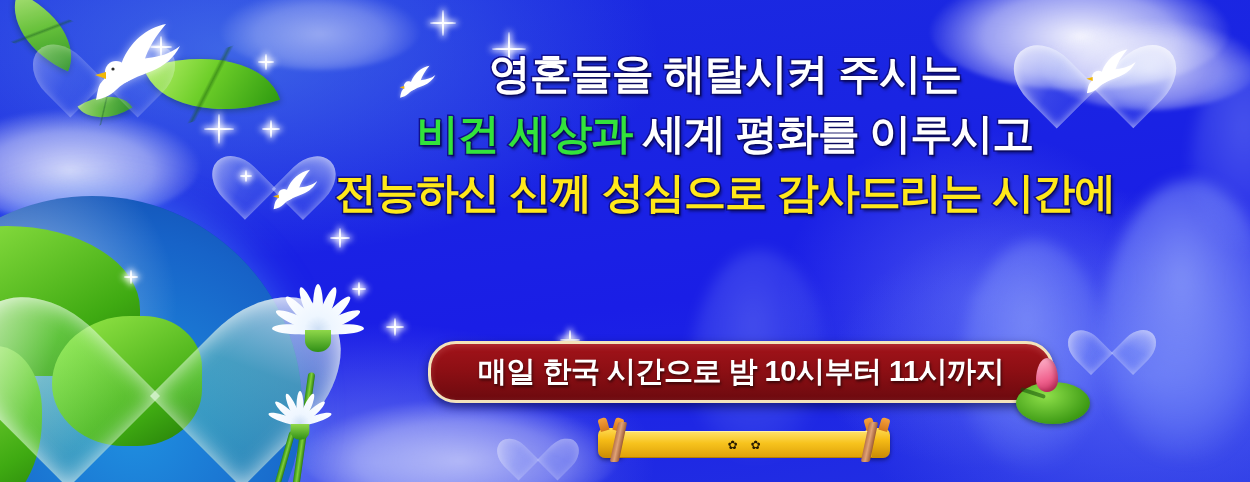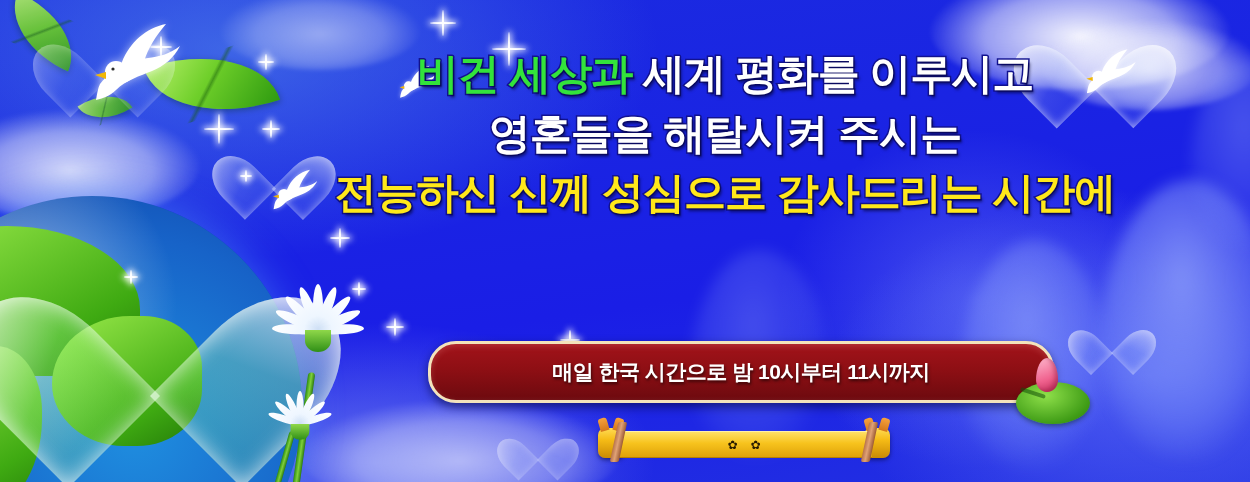--- a/index.html
+++ b/index.html
@@ -98,21 +98,21 @@
   }
   
   #time-button{
     position:absolute;left:428px;top:341px;width:620px;height:56px;
     border-radius:28px;border:3px solid #f3e3bc;
     background:linear-gradient(180deg,#a2131a 0%,#8e0f14 45%,#6d0a0f 100%);
     box-shadow:0 4px 10px rgba(0,0,40,.55), inset 0 2px 6px rgba(255,170,170,.22);
     display:flex;align-items:center;justify-content:center;cursor:pointer;
   }
   #time-button span{
-    color:#fff;font-size:21px;font-weight:bold;letter-spacing:-.5px;white-space:nowrap;
+    color:#fff;font-size:29px;font-weight:bold;letter-spacing:-.5px;white-space:nowrap;
     text-shadow:1px 2px 3px rgba(0,0,0,.6);
   }
   
   #lotus{position:absolute;left:1010px;top:358px;width:90px;height:70px;}
   #lily{
     position:absolute;left:6px;top:24px;width:74px;height:42px;border-radius:50%;
     background:radial-gradient(ellipse at 40% 32%, #8fe04a, #3f9c16 70%, #2b7a0e);
     box-shadow:0 2px 5px rgba(0,30,0,.45);
   }
   #lily::after{content:"";position:absolute;left:4px;top:9px;width:26px;height:4px;border-radius:4px;
@@ -287,24 +287,24 @@
     <div class="sparkle" style="left:330px;top:228px;width:20px;height:20px;"></div>
     <div class="sparkle" style="left:352px;top:282px;width:14px;height:14px;"></div>
     <div class="sparkle" style="left:386px;top:318px;width:18px;height:18px;"></div>
     <div class="sparkle" style="left:560px;top:330px;width:20px;height:20px;"></div>
     <div class="sparkle" style="left:240px;top:170px;width:12px;height:12px;"></div>
     <div class="sparkle" style="left:124px;top:270px;width:14px;height:14px;"></div>
   </div>
 
   <div id="headline">
     <div class="hline">
+      <span class="t-white">영혼들을 해탈시켜 주시는</span>
+    </div>
+    <div class="hline">
       <span class="t-green">비건 세상과 </span><span class="t-white">세계 평화를 이루시고</span>
-    </div>
-    <div class="hline">
-      <span class="t-white">영혼들을 해탈시켜 주시는</span>
     </div>
     <div class="hline">
       <span class="t-yellow">전능하신 신께 성심으로 감사드리는 시간에</span>
     </div>
   </div>
 
   <div id="time-button">
     <span>매일 한국 시간으로 밤 10시부터 11시까지</span>
   </div>
 

